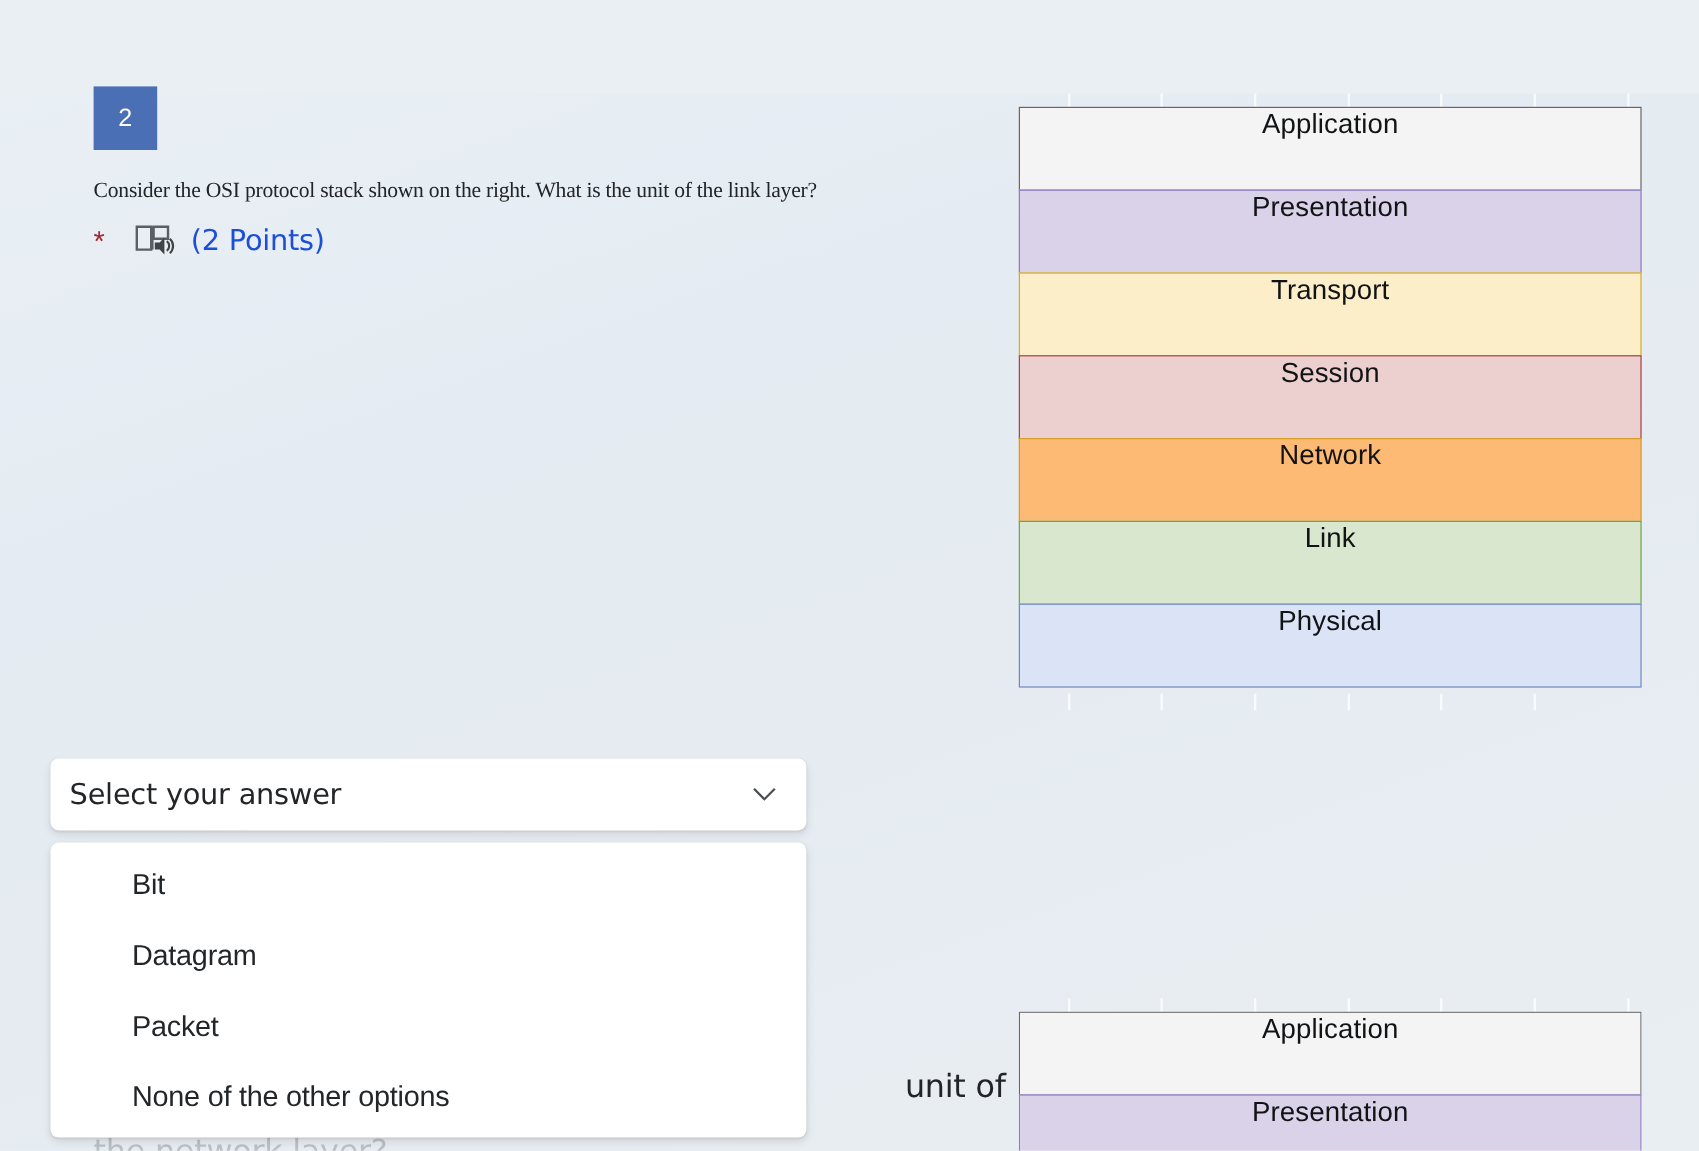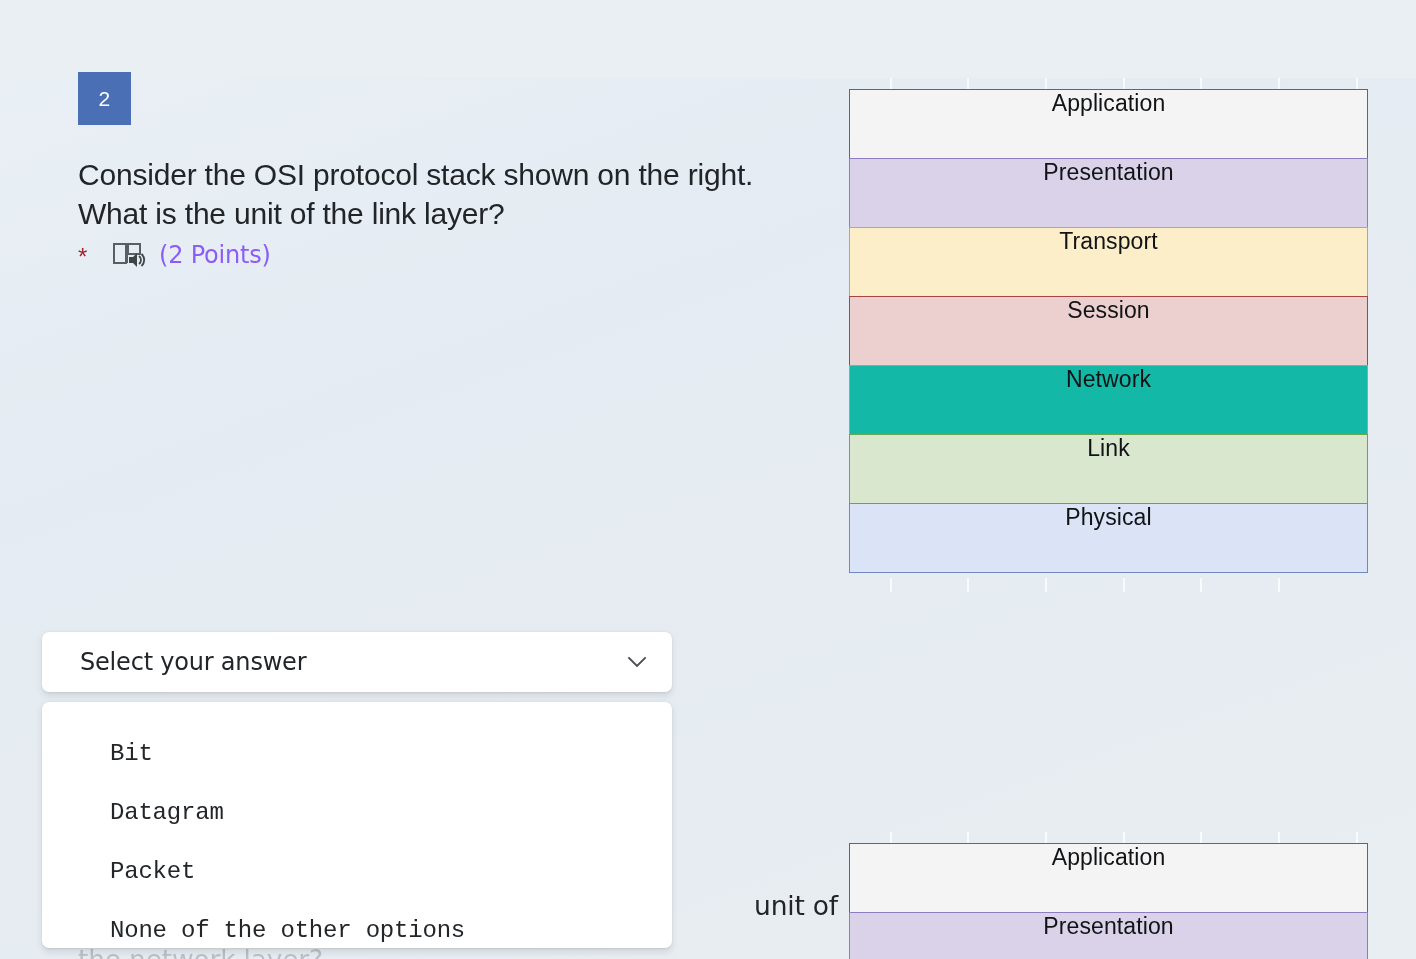--- a/index.html
+++ b/index.html
@@ -45,25 +45,25 @@
     background: #4a6fb5;
     color: #ffffff;
     font-size: 21px;
     display: flex;
     align-items: center;
     justify-content: center;
     font-family: "Liberation Sans", sans-serif;
     letter-spacing: 0.2px;
   }
   .q-text {
-    margin-top: 30px;
-    font-size: 30px;
+    margin-top: 14px;
+    font-size: 18px;
     line-height: 39px;
     color: #222528;
-    font-family: Liberation Sans, sans-serif;
+    font-family: Liberation Serif, serif;
     font-weight: 400;
     letter-spacing: -0.2px;
     max-width: 710px;
   }
   .q-meta {
     margin-top: 5px;
     display: flex;
     align-items: center;
     gap: 0px;
     height: 34px;
@@ -77,21 +77,21 @@
     padding-top: 4px;
   }
   .reader-icon {
     width: 40px;
     height: 30px;
     display: inline-flex;
     align-items: center;
     justify-content: flex-start;
   }
   .points-link {
-    color: #8b5cf6;
+    color: #1d4ed8;
     font-size: 24px;
     font-family: "DejaVu Sans", sans-serif;
     margin-left: 7px;
     letter-spacing: -0.2px;
   }
 
   
   .q2-text {
     position: absolute;
     left: 78px;
@@ -157,21 +157,21 @@
     position: absolute;
     left: 42px;
     top: 632px;
     width: 630px;
     height: 60px;
     background: #ffffff;
     border-radius: 7px;
     display: flex;
     align-items: center;
     justify-content: space-between;
-    padding: 0 22px 0 38px;
+    padding: 0 22px 0 16px;
     box-shadow: 0 0.6px 1.8px rgba(0,0,0,0.07), 0 3.2px 7.2px rgba(0,0,0,0.09);
   }
   .dropdown-value {
     font-size: 24px;
     color: #232629;
     font-family: "DejaVu Sans", sans-serif;
     letter-spacing: -0.2px;
   }
   .chevron {
     width: 26px;
@@ -188,25 +188,25 @@
     height: 246px;
     background: #ffffff;
     border-radius: 7px;
     box-shadow: 0 0.6px 1.8px rgba(0,0,0,0.08), 0 3.2px 7.2px rgba(0,0,0,0.10);
     padding-top: 22px;
     overflow: hidden;
   }
   .dropdown-option {
     height: 59px;
     display: flex;
-    align-items: center;
+    align-items: flex-start;
     padding-left: 68px;
     font-size: 24px;
     color: #232629;
-    font-family: Liberation Mono, monospace;
+    font-family: Liberation Sans, sans-serif;
     letter-spacing: -0.2px;
     cursor: pointer;
   }
 
   
   .grid-tick {
     position: absolute;
     width: 2px;
     background: rgba(255,255,255,0.75);
   }
@@ -268,21 +268,21 @@
     </div>
     <div class="osi-layer" style="background: rgb(217, 210, 233); border: 1px solid rgb(142, 124, 195); margin-top: -1px;">
       <span>Presentation</span>
     </div>
     <div class="osi-layer" style="background: rgb(251, 238, 201); border: 1px solid rgb(212, 168, 42); margin-top: -1px;">
       <span>Transport</span>
     </div>
     <div class="osi-layer" style="background: rgb(236, 208, 207); border: 1px solid rgb(169, 68, 66); margin-top: -1px;">
       <span>Session</span>
     </div>
-    <div class="osi-layer" style="background: #14b8a6; border: 1px solid rgb(215, 155, 40); margin-top: -1px;">
+    <div class="osi-layer" style="background: #fdba74; border: 1px solid rgb(215, 155, 40); margin-top: -1px;">
       <span>Network</span>
     </div>
     <div class="osi-layer" style="background: rgb(216, 231, 205); border: 1px solid rgb(106, 168, 79); margin-top: -1px;">
       <span>Link</span>
     </div>
     <div class="osi-layer" style="background: rgb(219, 228, 247); border: 1px solid rgb(112, 137, 192); margin-top: -1px;">
       <span>Physical</span>
     </div>
   </div>
 

